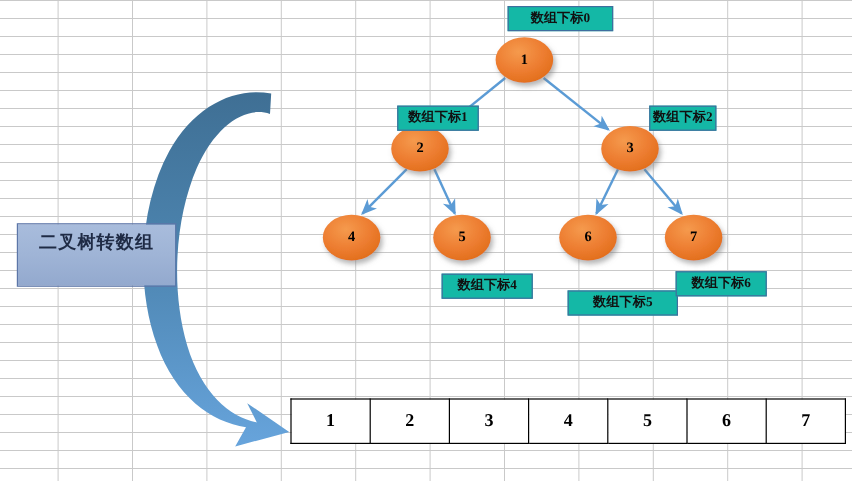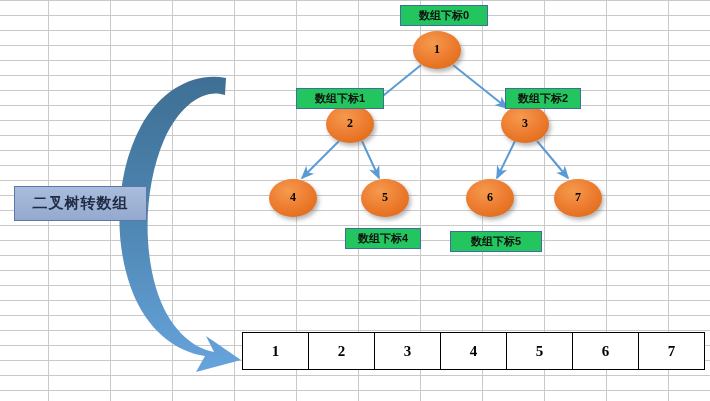--- a/index.html
+++ b/index.html
@@ -29,48 +29,49 @@
   }
   #vector {
     position: absolute;
     left: 0; top: 0;
     width: 710px; height: 401px;
   }
   
   .idx-box {
     position: absolute;
     box-sizing: border-box;
-    background: #22c55e;
+    background: #14b8a6;
     border: 1px solid #3F6E9E;
     color: #111111;
     font-size: 11px;
     line-height: 19px;
     text-align: center;
     white-space: nowrap;
-    font-family: Liberation Sans, sans-serif;
+    font-family: Liberation Serif, serif;
     font-weight: 600;
     height: 21px;
+    margin-left: 23px;
   }
   
   .node-label {
     position: absolute;
     width: 48px;
     text-align: center;
     font-size: 12px;
     font-weight: bold;
     color: #000000;
     font-family: "Liberation Serif", "DejaVu Serif", serif;
   }
   
   #title-box {
     position: absolute;
     left: 14px;
     top: 186px;
     width: 133px;
-    height: 35px;
+    height: 53px;
     box-sizing: border-box;
     background: linear-gradient(to bottom, #A8BCDC 0%, #9FB4D6 50%, #93A9CE 100%);
     border: 1px solid #5C76A8;
     color: #1F2B45;
     font-family: "Liberation Serif", "DejaVu Serif", serif;
     font-weight: bold;
     font-size: 15px;
     line-height: 33px;
     text-align: center;
     letter-spacing: 1px;
@@ -158,24 +159,25 @@
 
   <div class="node-label" style="left:413px; top:42px;">1</div>
   <div class="node-label" style="left:326px; top:116px;">2</div>
   <div class="node-label" style="left:501px; top:116px;">3</div>
   <div class="node-label" style="left:269px; top:190px;">4</div>
   <div class="node-label" style="left:361px; top:190px;">5</div>
   <div class="node-label" style="left:466px; top:190px;">6</div>
   <div class="node-label" style="left:554px; top:190px;">7</div>
 
   <div class="idx-box" style="left:400px; top:5px;   width:88px;">数组下标0</div>
-  <div class="idx-box" style="left:296px; top:88px;  width:88px;">数组下标1</div>
-  <div class="idx-box" style="left:505px; top:88px;  width:76px;">数组下标2</div>
+  <div class="idx-box" style="left:308px; top:88px;  width:68px;">数组下标1</div>
+  <div class="idx-box" style="left:518px; top:88px;  width:56px;">数组下标2</div>
   <div class="idx-box" style="left:345px; top:228px; width:76px;">数组下标4</div>
-  <div class="idx-box" style="left:450px; top:231px; width:92px;">数组下标5</div>
+  <div class="idx-box" style="left:450px; top:242px; width:92px;">数组下标5</div>
+  <div class="idx-box" style="left:540px; top:226px; width:76px;">数组下标6</div>
 
   <div id="title-box">二叉树转数组</div>
 
   <table id="array-table">
     <tbody>
       <tr>
         <td>1</td>
         <td>2</td>
         <td>3</td>
         <td>4</td>

